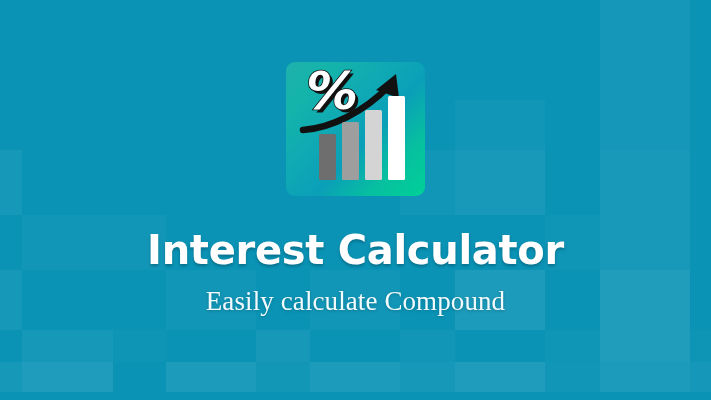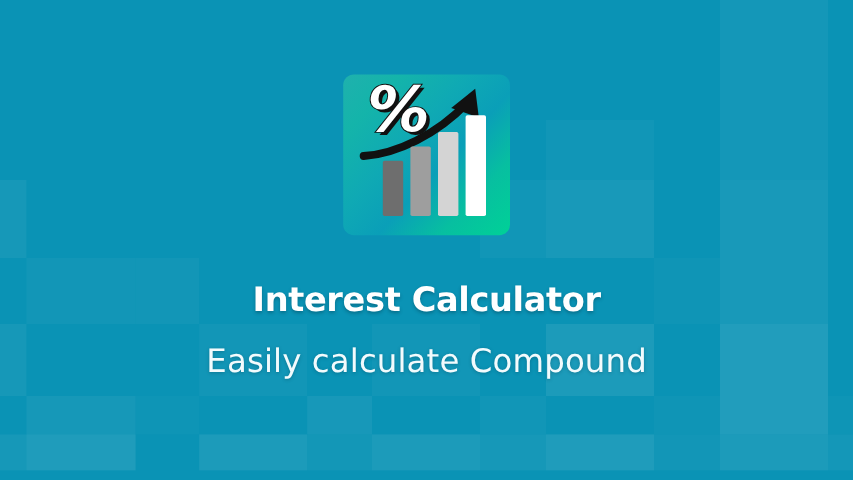--- a/index.html
+++ b/index.html
@@ -57,21 +57,21 @@
   #text-block {
     position: absolute;
     left: 0;
     top: 228px;
     width: 711px;
     text-align: center;
     z-index: 3;
   }
   #app-title {
     margin: 0;
-    font-size: 28px;
+    font-size: 40px;
     line-height: 44px;
     font-weight: bold;
     color: #ffffff;
     letter-spacing: -0.3px;
     text-shadow: 0 2px 3px rgba(0, 40, 55, 0.33);
     font-family: "DejaVu Sans", sans-serif;
   }
   #app-subtitle {
     margin: 14px 0 0 0;
     font-size: 27px;
@@ -140,18 +140,18 @@
           <rect x="56" y="60" width="17" height="58" rx="1.5" fill="#9e9e9e"></rect>
           <rect x="79" y="48" width="17" height="70" rx="1.5" fill="#d4d4d4"></rect>
           <rect x="102" y="34" width="17" height="84" rx="1.5" fill="#ffffff"></rect>
         </g>
       </svg>
     </div>
   </div>
 
   <div id="text-block">
     <h1 id="app-title" style="color: rgb(255, 255, 255);">Interest Calculator</h1>
-    <p id="app-subtitle" style="color: rgb(242, 251, 253);">
+    <p id="app-subtitle" style="color: rgb(242, 251, 253); font-family: Liberation Serif, serif;">
       <span class="sub-line">Easily calculate Compound</span>
     </p>
   </div>
 
 </div>
 
 </body></html>

